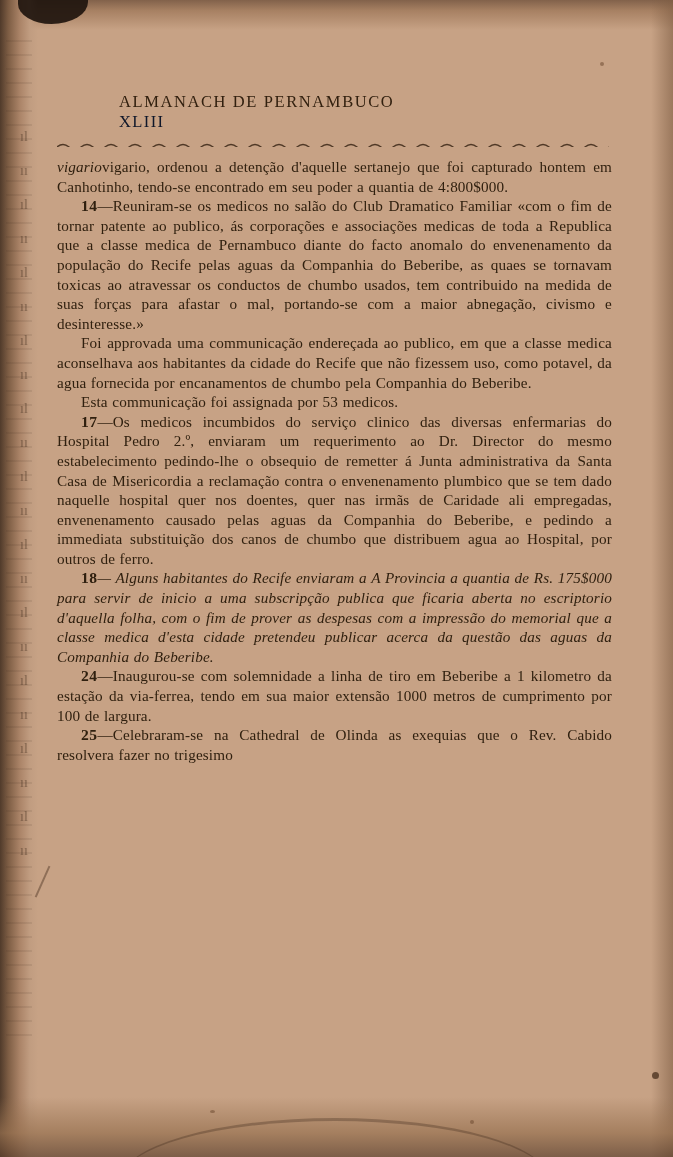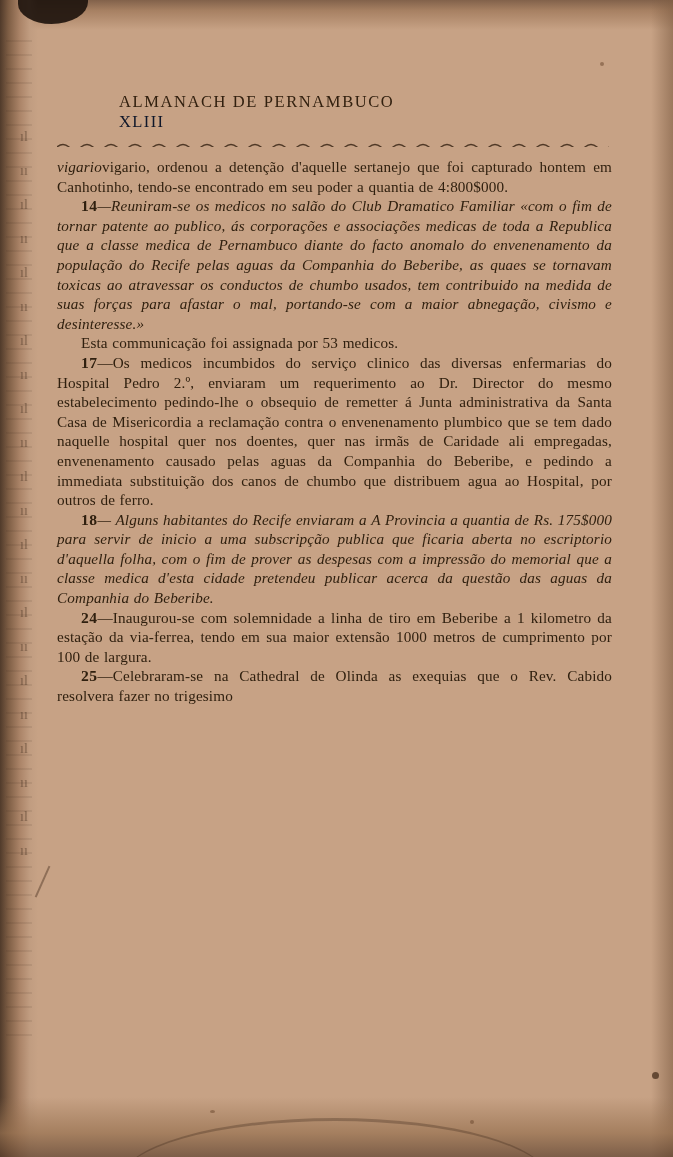--- a/index.html
+++ b/index.html
@@ -120,21 +120,21 @@
     letter-spacing: 0.15px;
     word-spacing: 0.6px;
   }
   p.indent { text-indent: 24px; }
   .it { font-style: italic; }
   .daynum {
     font-weight: bold;
     font-size: 15.6px;
     letter-spacing: 0.4px;
   }
-  .quoted { font-style: italic; }
+  .quoted { }
 
   
   .pen-stroke {
     position: absolute;
     left: 40px;
     top: 872px;
     width: 36px;
     height: 34px;
     border-left: 2px solid rgba(70,45,30,0.55);
     transform: rotate(24deg);
@@ -202,20 +202,21 @@
     <div class="rule">
       <svg width="555" height="10" viewBox="0 0 555 10" preserveAspectRatio="none" aria-hidden="true">
         <path d="M0,6 Q6,1 12,6 T24,6 T36,6 T48,6 T60,6 T72,6 T84,6 T96,6 T108,6 T120,6 T132,6 T144,6 T156,6 T168,6 T180,6 T192,6 T204,6 T216,6 T228,6 T240,6 T252,6 T264,6 T276,6 T288,6 T300,6 T312,6 T324,6 T336,6 T348,6 T360,6 T372,6 T384,6 T396,6 T408,6 T420,6 T432,6 T444,6 T456,6 T468,6 T480,6 T492,6 T504,6 T516,6 T528,6 T540,6 T552,6" fill="none" stroke="#3a2615" stroke-width="1.4" opacity="0.85"></path>
       </svg>
     </div>
 
     <p><span class="it">vigario</span><span>vigario, ordenou a detenção d'aquelle sertanejo que foi capturado hontem em Canhotinho, tendo-se encontrado em seu poder a quantia de 4:800$000.</span></p>
 
     <p class="indent"><span class="daynum">14</span><span class="quoted">—Reuniram-se os medicos no salão do Club Dramatico Familiar «com o fim de tornar patente ao publico, ás corporações e associações medicas de toda a Republica que a classe medica de Pernambuco diante do facto anomalo do envenenamento da população do Recife pelas aguas da Companhia do Beberibe, as quaes se tornavam toxicas ao atravessar os conductos de chumbo usados, tem contribuido na medida de suas forças para afastar o mal, portando-se com a maior abnegação, civismo e desinteresse.»</span></p>
 
+    <p class="indent">Foi approvada uma communicação endereçada ao publico, em que a classe medica aconselhava aos habitantes da cidade do Recife que não fizessem uso, como potavel, da agua fornecida por encanamentos de chumbo pela Companhia do Beberibe.</p>
 
     <p class="indent">Esta communicação foi assignada por 53 medicos.</p>
 
     <p class="indent"><span class="daynum">17</span><span>—Os medicos incumbidos do serviço clinico das diversas enfermarias do Hospital Pedro 2.º, enviaram um requerimento ao Dr. Director do mesmo estabelecimento pedindo-lhe o obsequio de remetter á Junta administrativa da Santa Casa de Misericordia a reclamação contra o envenenamento plumbico que se tem dado naquelle hospital quer nos doentes, quer nas irmãs de Caridade ali empregadas, envenenamento causado pelas aguas da Companhia do Beberibe, e pedindo a immediata substituição dos canos de chumbo que distribuem agua ao Hospital, por outros de ferro.</span></p>
 
     <p class="indent"><span class="daynum">18</span><span class="it">— Alguns habitantes do Recife enviaram a A Provincia a quantia de Rs. 175$000 para servir de inicio a uma subscripção publica que ficaria aberta no escriptorio d'aquella folha, com o fim de prover as despesas com a impressão do memorial que a classe medica d'esta cidade pretendeu publicar acerca da questão das aguas da Companhia do Beberibe.</span></p>
 
 
     <p class="indent"><span class="daynum">24</span><span>—Inaugurou-se com solemnidade a linha de tiro em Beberibe a 1 kilometro da estação da via-ferrea, tendo em sua maior extensão 1000 metros de cumprimento por 100 de largura.</span></p>
 

